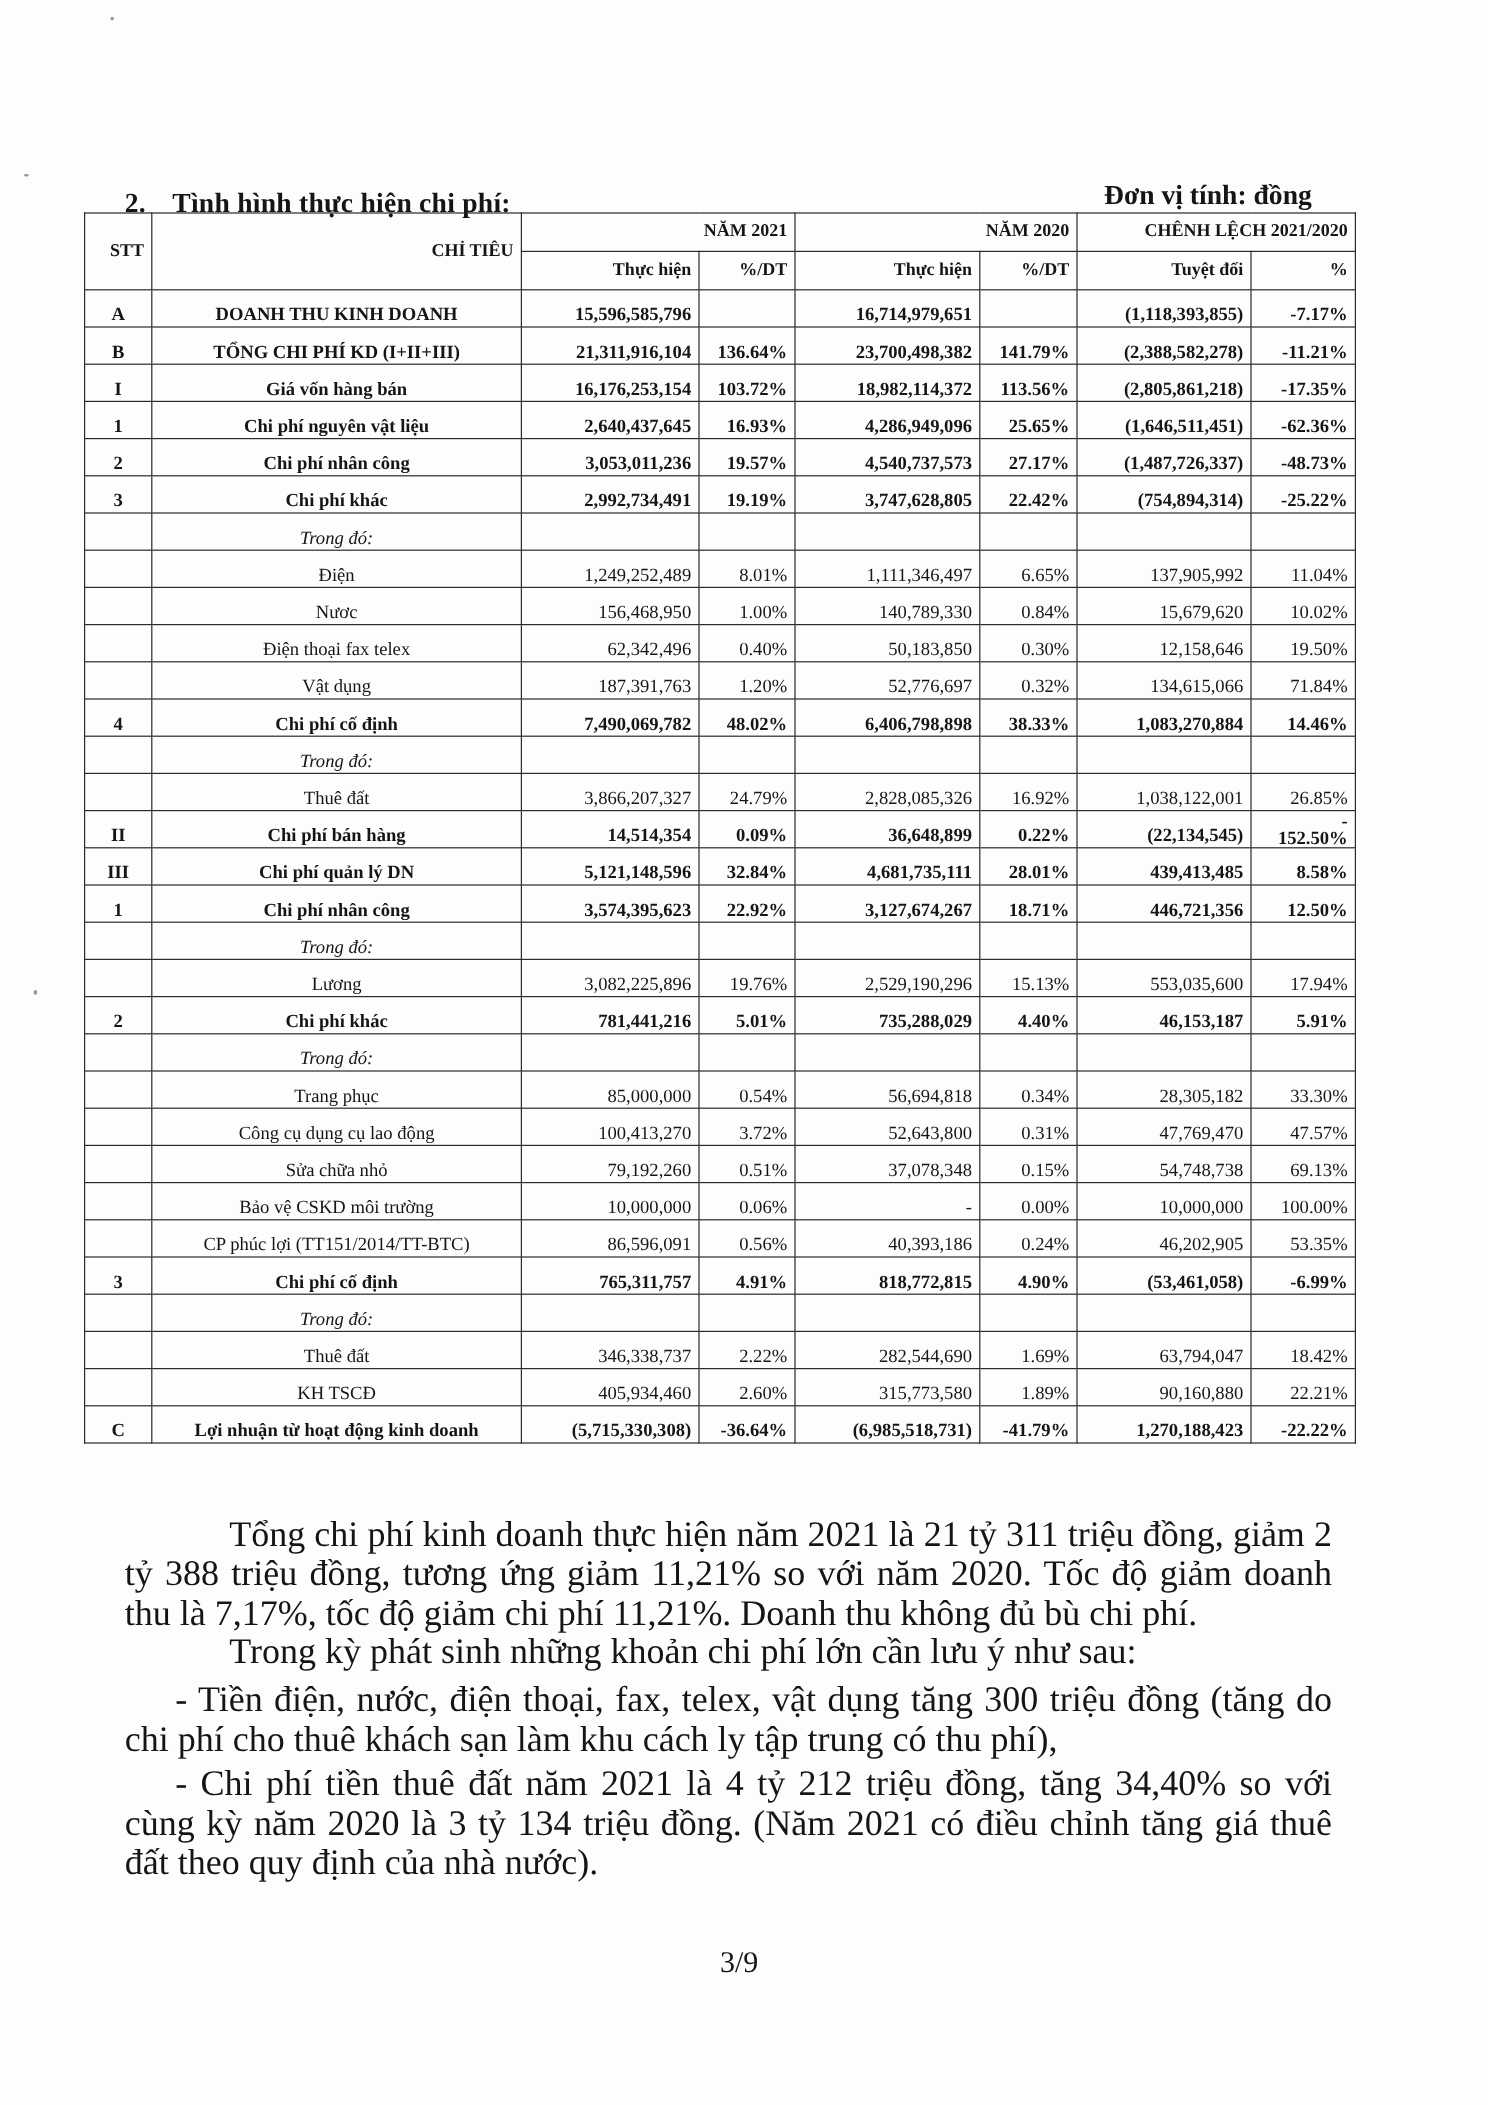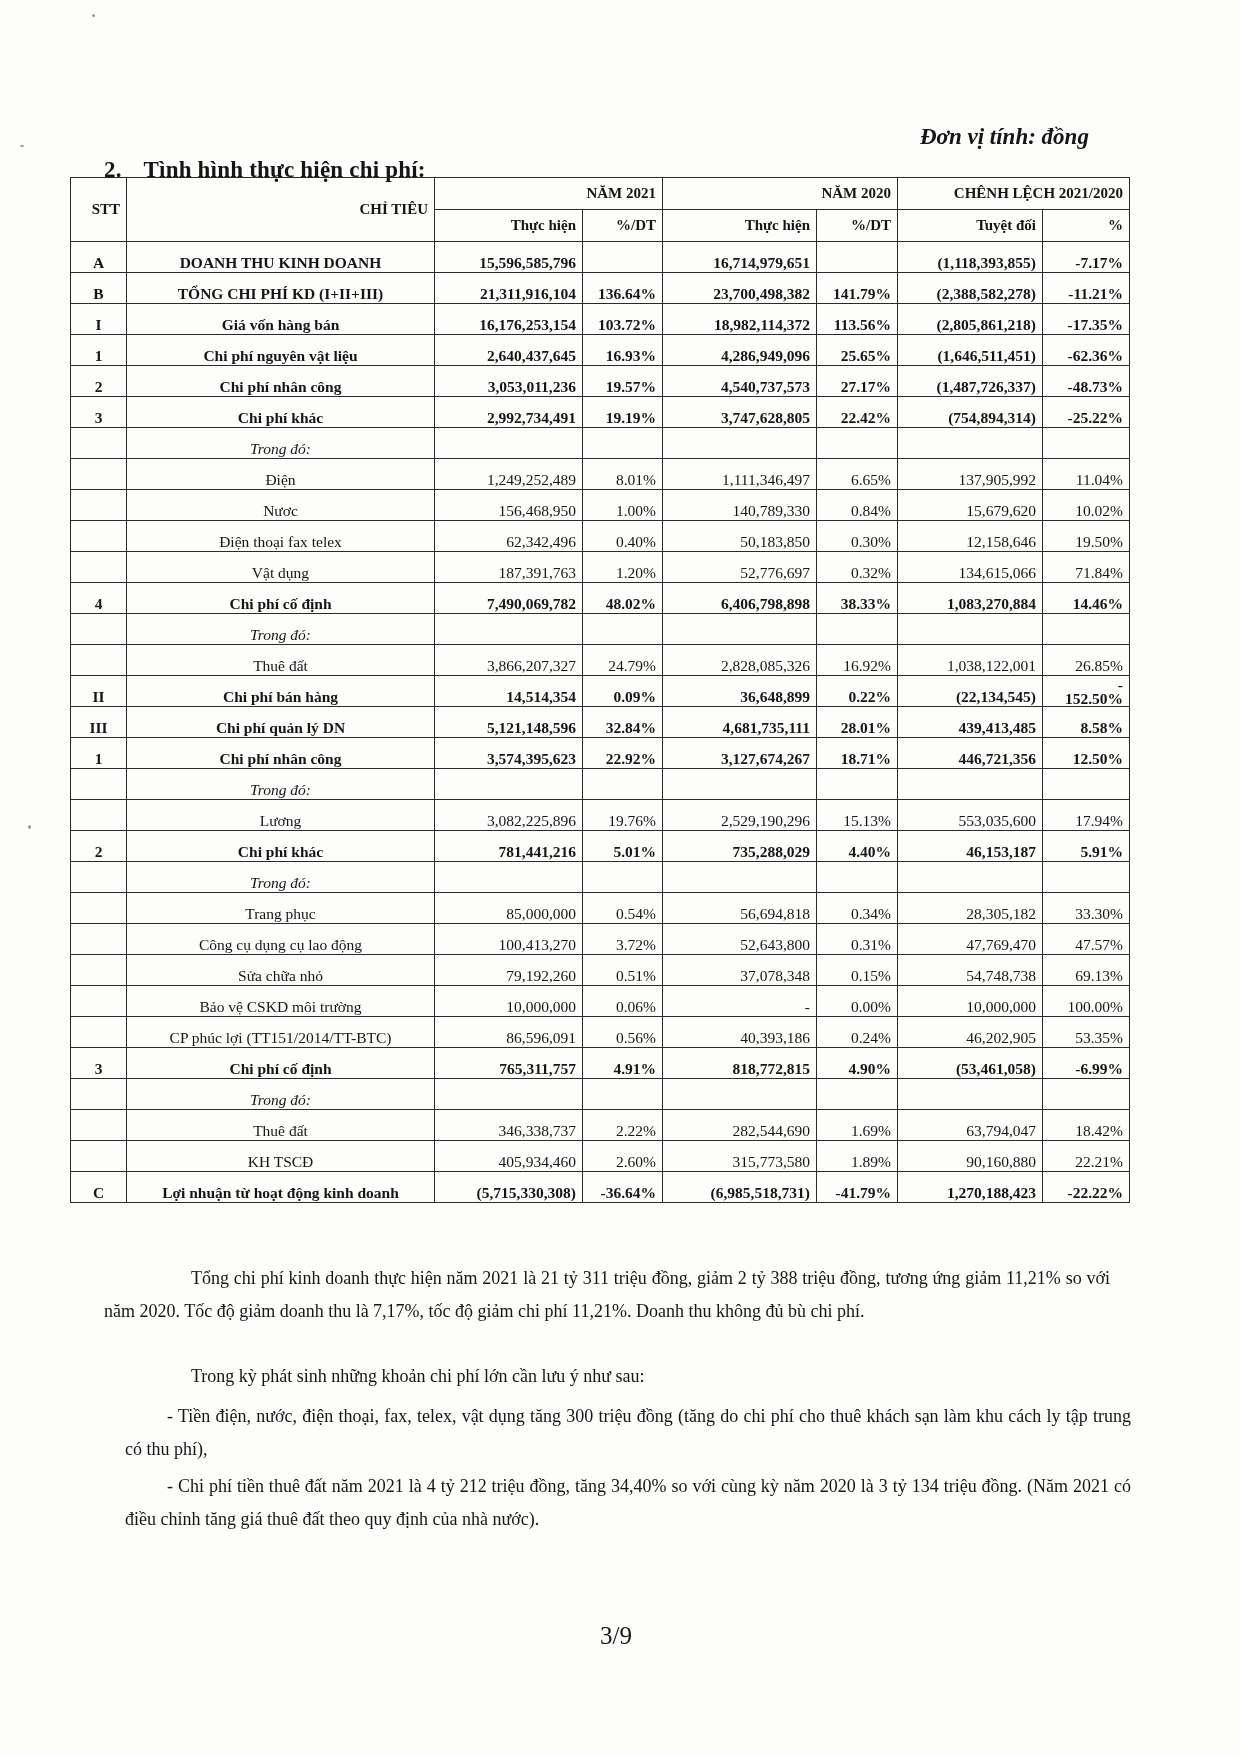--- a/index.html
+++ b/index.html
@@ -18,24 +18,23 @@
       top: 109px;
       font-size: 23px;
       font-weight: bold;
       letter-spacing: 0.2px;
       margin-top: 48px;
     }
     .title .num { display: inline-block; width: 34px; }
     .unit {
       position: absolute;
       left: 920px;
-      top: 124px;
+      top: 150px;
       font-size: 23px;
       font-weight: bold;
-      font-style: italic;
     }
     table.cost {
       position: absolute;
       left: 70px;
       top: 177px;
       width: 1059px;
       border-collapse: collapse;
       table-layout: fixed;
       font-size: 15.5px;
     }
@@ -59,29 +58,29 @@
     td.label { text-align: center; padding-left: 10px; padding-bottom: 0px; }
     td.num { text-align: right; padding-right: 12px; vertical-align: middle; }
     td.pct { text-align: right; padding-right: 8px; vertical-align: middle; }
     tr.bold td { font-weight: bold; }
     td.italic { font-style: italic; }
     td.wrap-pct { line-height: 14px; vertical-align: bottom; padding-bottom: 1px; }
     .body-text {
       position: absolute;
       left: 104px;
       width: 1006px;
-      font-size: 18px;
+      font-size: 30px;
       line-height: 33px;
       text-align: justify;
     }
     .p1 { top: 1262px; text-indent: 87px; left: 104px; }
     .p2 { top: 1360px; text-indent: 87px; left: 104px; }
     .p3 { top: 1400px; }
     .p4 { top: 1470px; }
-    .bullet-line { text-indent: 42px; margin-left: 21px; }
+    .bullet-line { text-indent: 42px; }
     .page-num {
       position: absolute;
       left: 600px;
       top: 1622px;
       font-size: 25px;
     }
     .speck { position: absolute; background: #999; border-radius: 50%; }
   </style>
 </head>
 <body>

